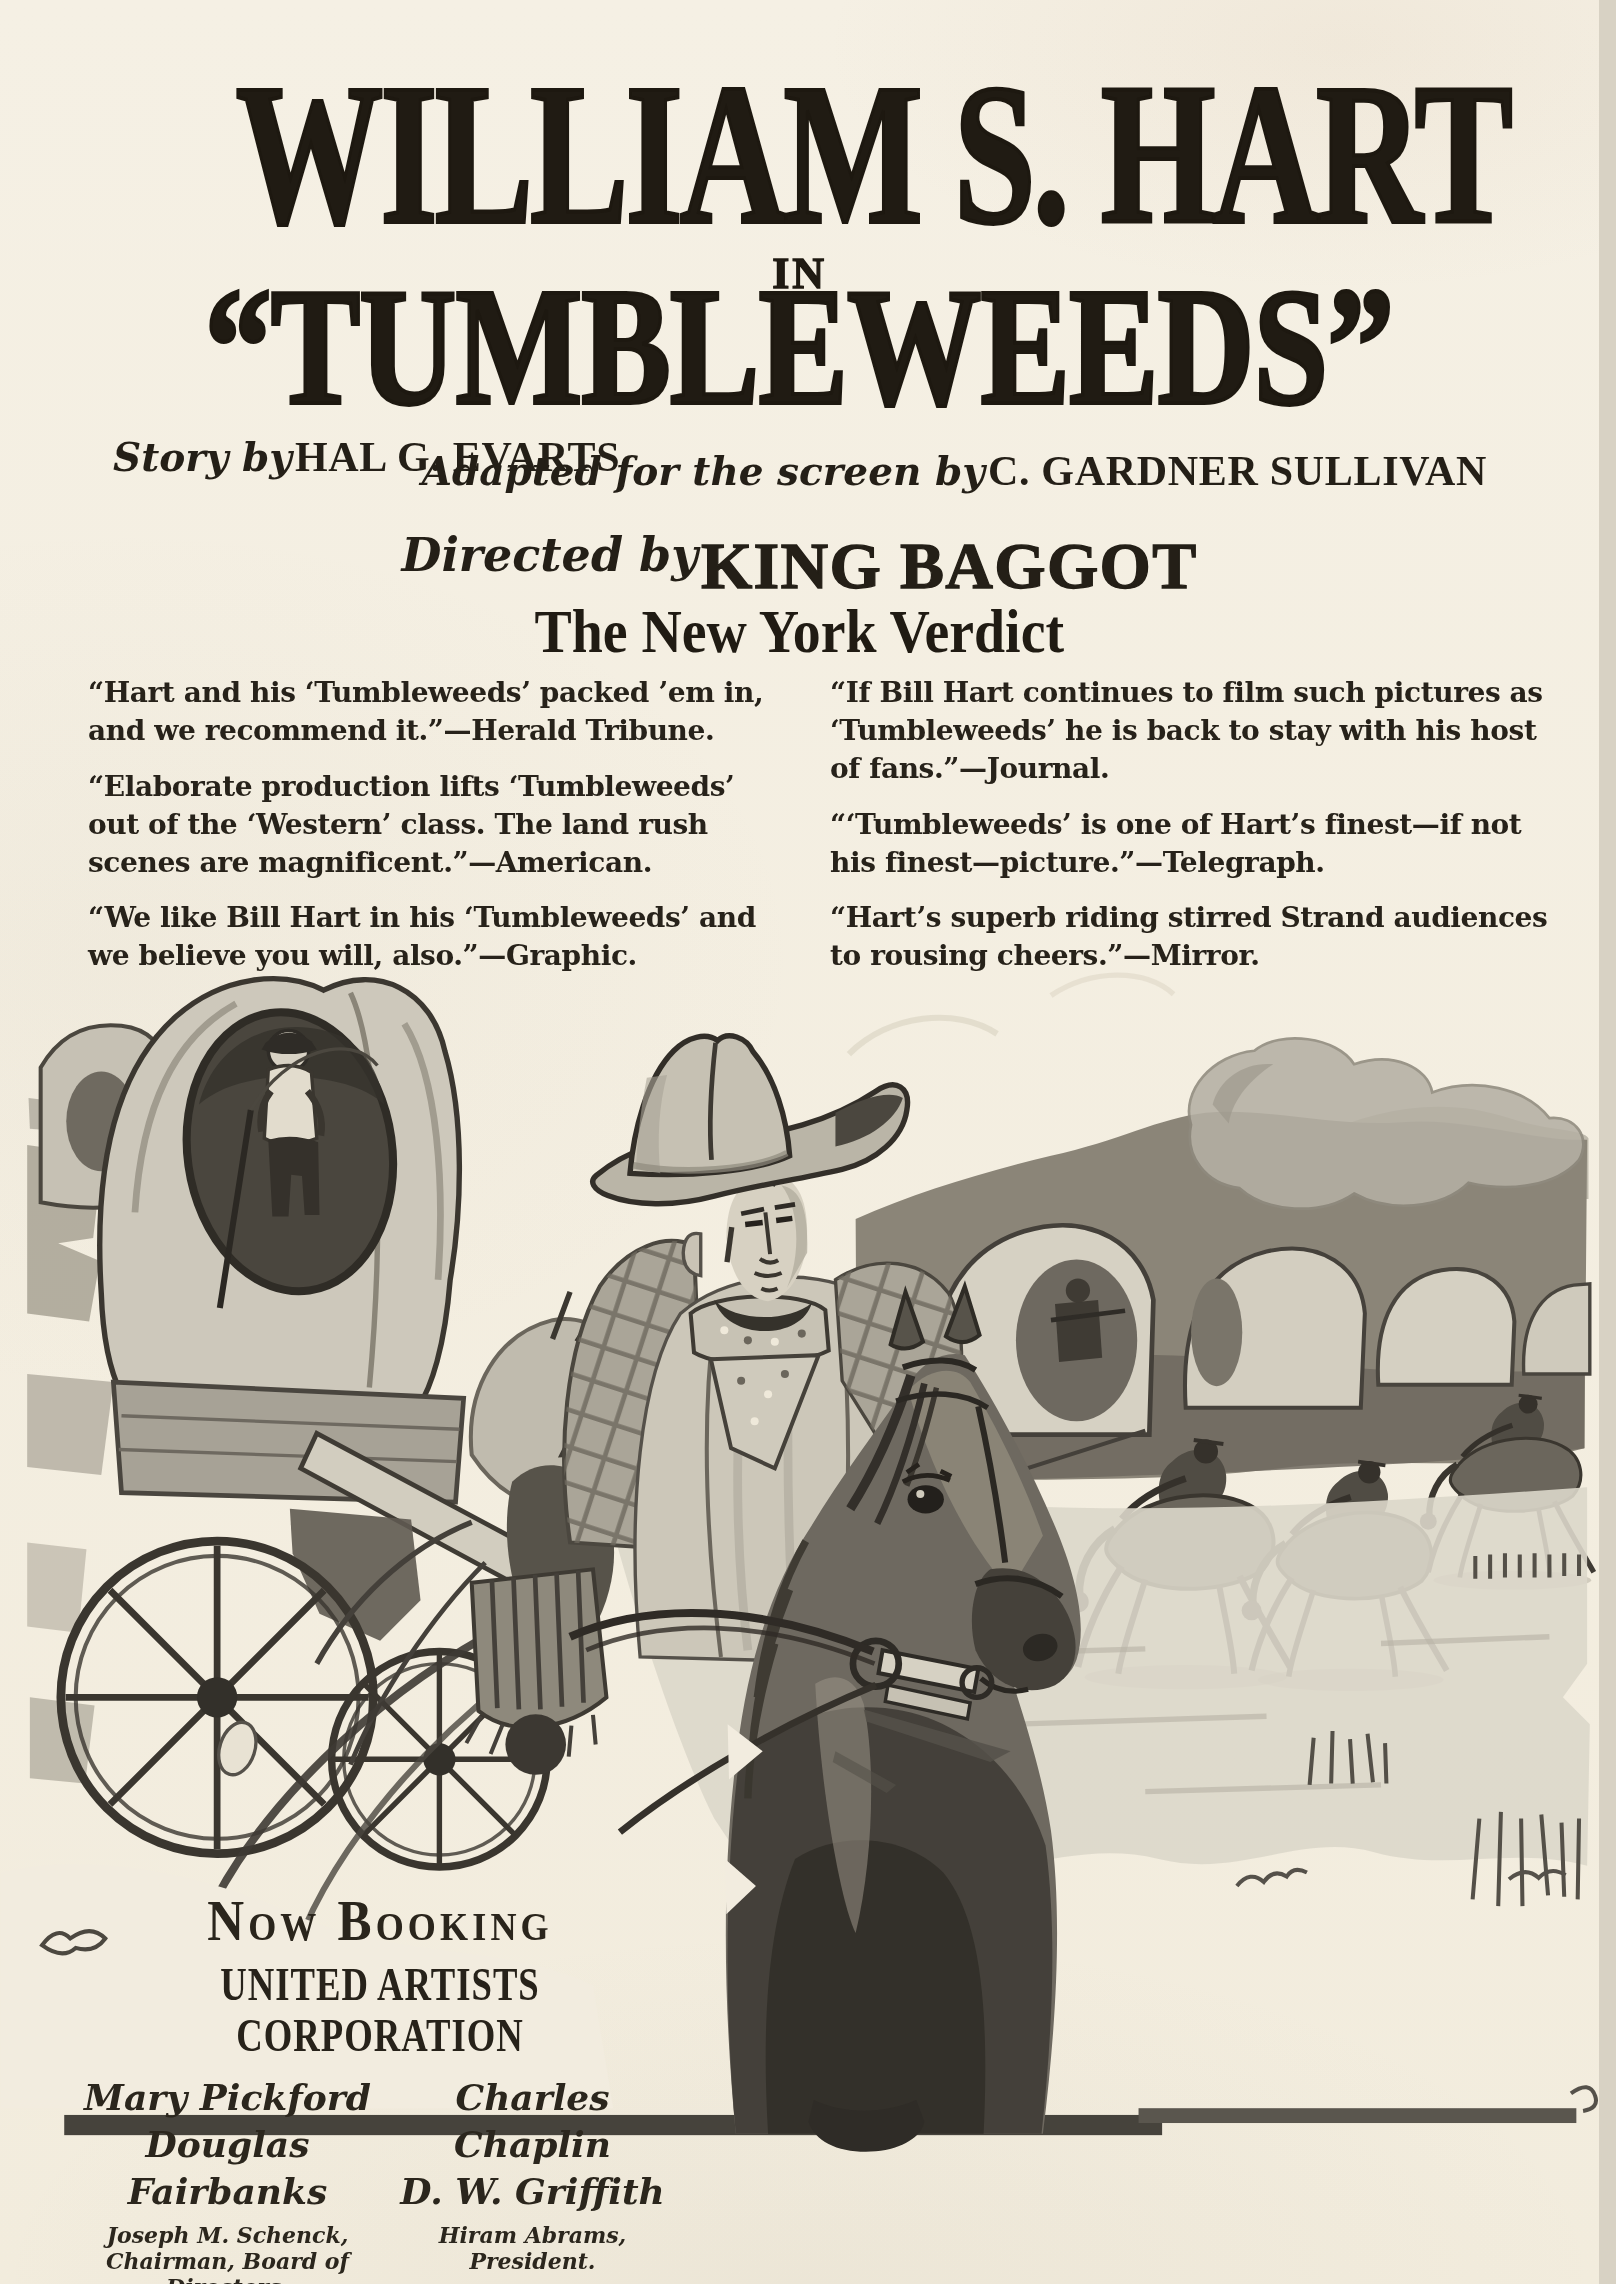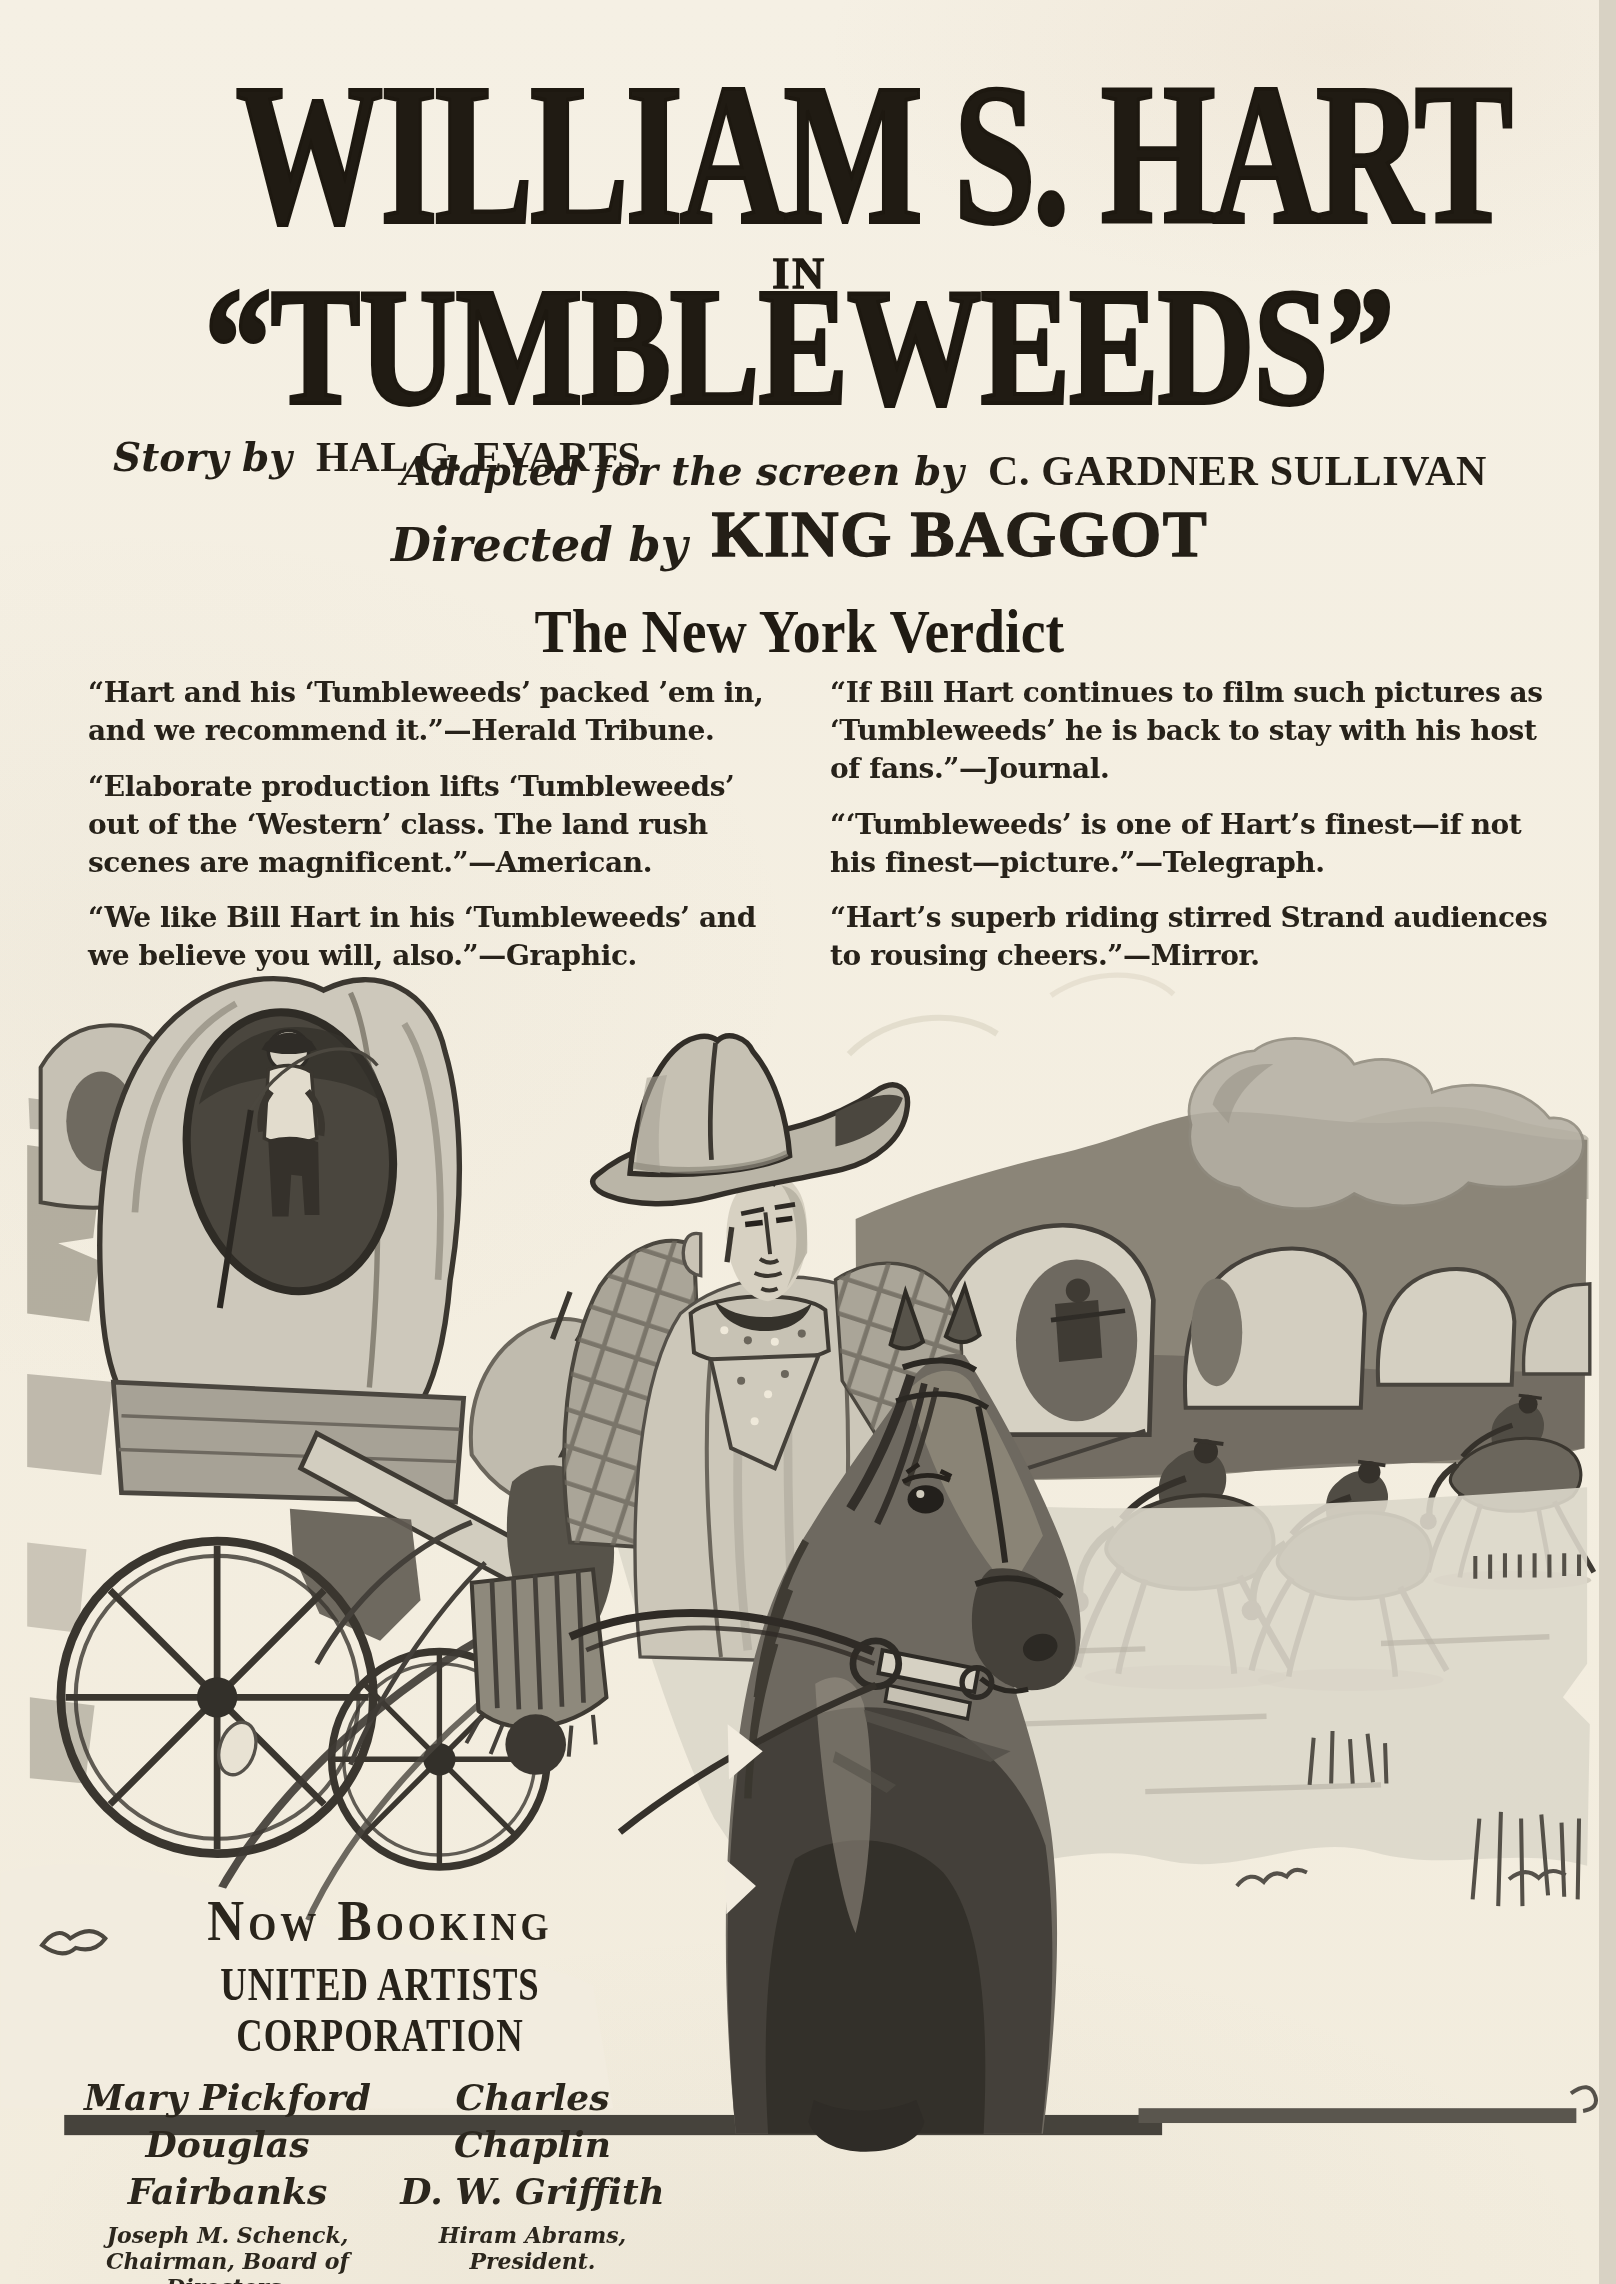--- a/index.html
+++ b/index.html
@@ -22,21 +22,21 @@
   .title-in{top:252px;font-weight:700;font-size:44px;line-height:44px;letter-spacing:2.7px;}
   .title-in .sq{-webkit-text-stroke:1.3px #1d1810;}
   .title-film{top:262px;font-weight:700;font-size:168px;line-height:168px;letter-spacing:-1.3px;}
   .title-film .sq{transform:scaleX(.80);-webkit-text-stroke:4px #1d1810;}
   .script{font-family:"DejaVu Serif",serif;font-style:italic;font-weight:600;}
   .credit-left{left:113px;top:427px;}
   .credit-right{right:112px;top:441px;}
   .credit-row2{top:490px;}
   .byword{font-size:39px;line-height:61px;letter-spacing:0;}
   .byname{font-weight:700;font-size:42px;letter-spacing:0.7px;}
-  .credit-group{display:flex;align-items:baseline;gap:24px;white-space:nowrap;}
+  .credit-group{display:flex;align-items:baseline;gap:3px;white-space:nowrap;}
   .dir-script{font-size:46px;}
   .dir-name{font-weight:700;font-size:66px;letter-spacing:1.3px;-webkit-text-stroke:1.3px #231e16;}
   .verdict-head{top:598px;font-weight:700;font-size:62px;line-height:67px;}
   .verdict-head .sq{transform:scaleX(.90);}
   .col{top:674px;text-align:left;}
   .col p{margin:0 0 17.5px 0;font-family:"DejaVu Serif",serif;font-weight:700;font-size:28px;line-height:38px;letter-spacing:-0.4px;color:#27221a;}
   .col-left{left:88px;width:687px;}
   .col-right{left:830px;width:722px;}
   .booking{left:75px;top:1890px;width:610px;text-align:center;z-index:3;}
   .now-booking{font-variant:small-caps;font-weight:700;font-size:58px;line-height:62px;letter-spacing:4.7px;display:block;transform:scaleX(.88);transform-origin:50% 50%;color:#2a251c;}
@@ -313,21 +313,21 @@
   <div class="abs txt credit-left credit-group">
     <span class="script byword">Story by</span>
     <span class="byname">HAL G. EVARTS</span>
   </div>
   <div class="abs txt credit-right credit-group">
     <span class="script byword">Adapted for the screen by</span>
     <span class="byname">C. GARDNER SULLIVAN</span>
   </div>
 
   <div class="abs centered txt credit-row2" style="top:496px;">
-    <span class="credit-group" style="display:inline-flex;align-items:flex-end;">
+    <span class="credit-group" style="display:inline-flex;align-items:flex-start;margin-top:32px;">
       <span class="script dir-script">Directed by</span>
       <span class="dir-name">KING BAGGOT</span>
     </span>
   </div>
 
   <div class="abs centered txt verdict-head ink">
     <span class="sq">The New York Verdict</span>
   </div>
 
   <div class="abs txt col col-left">

